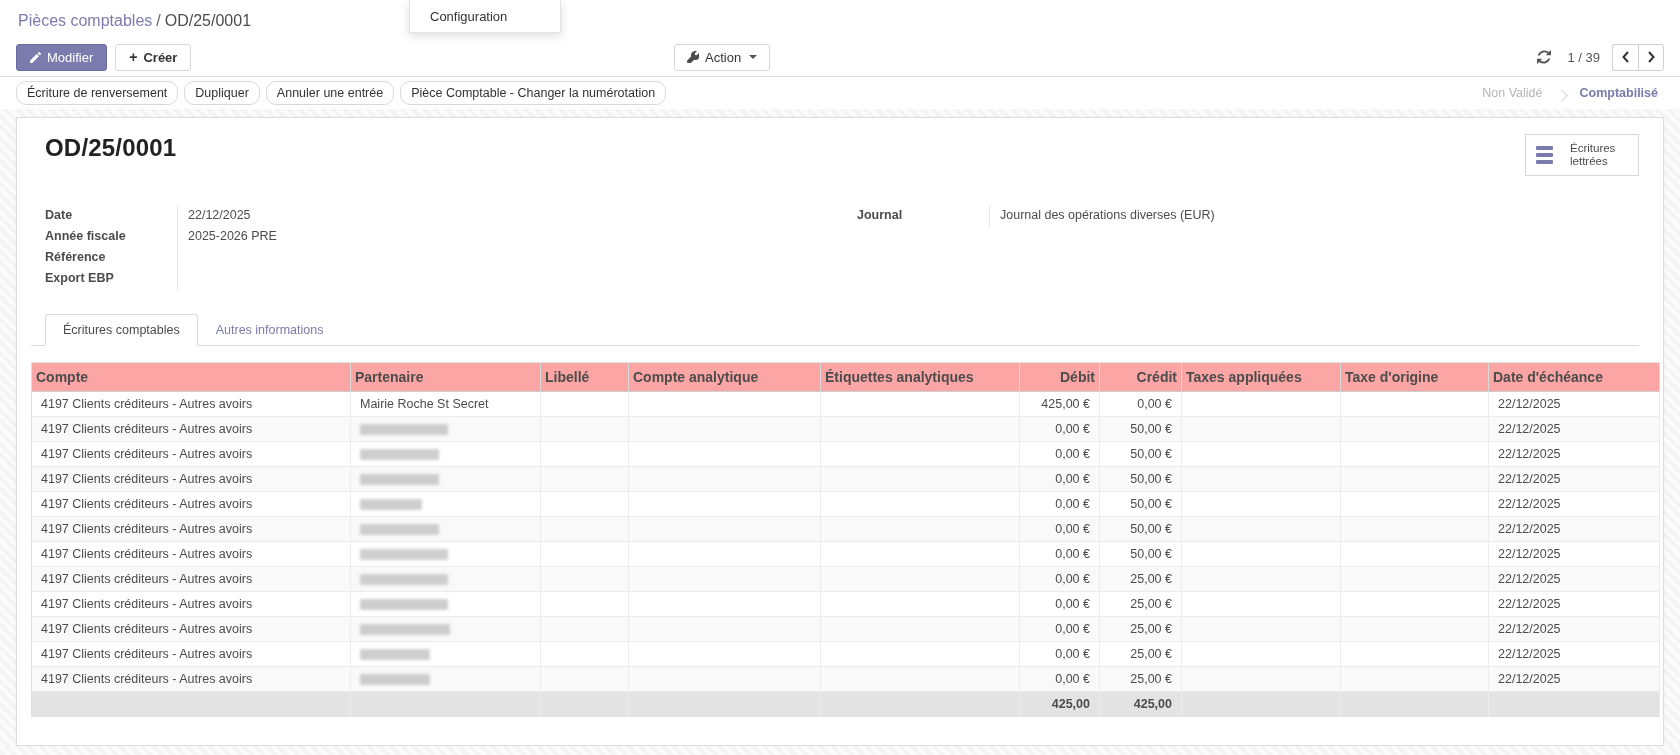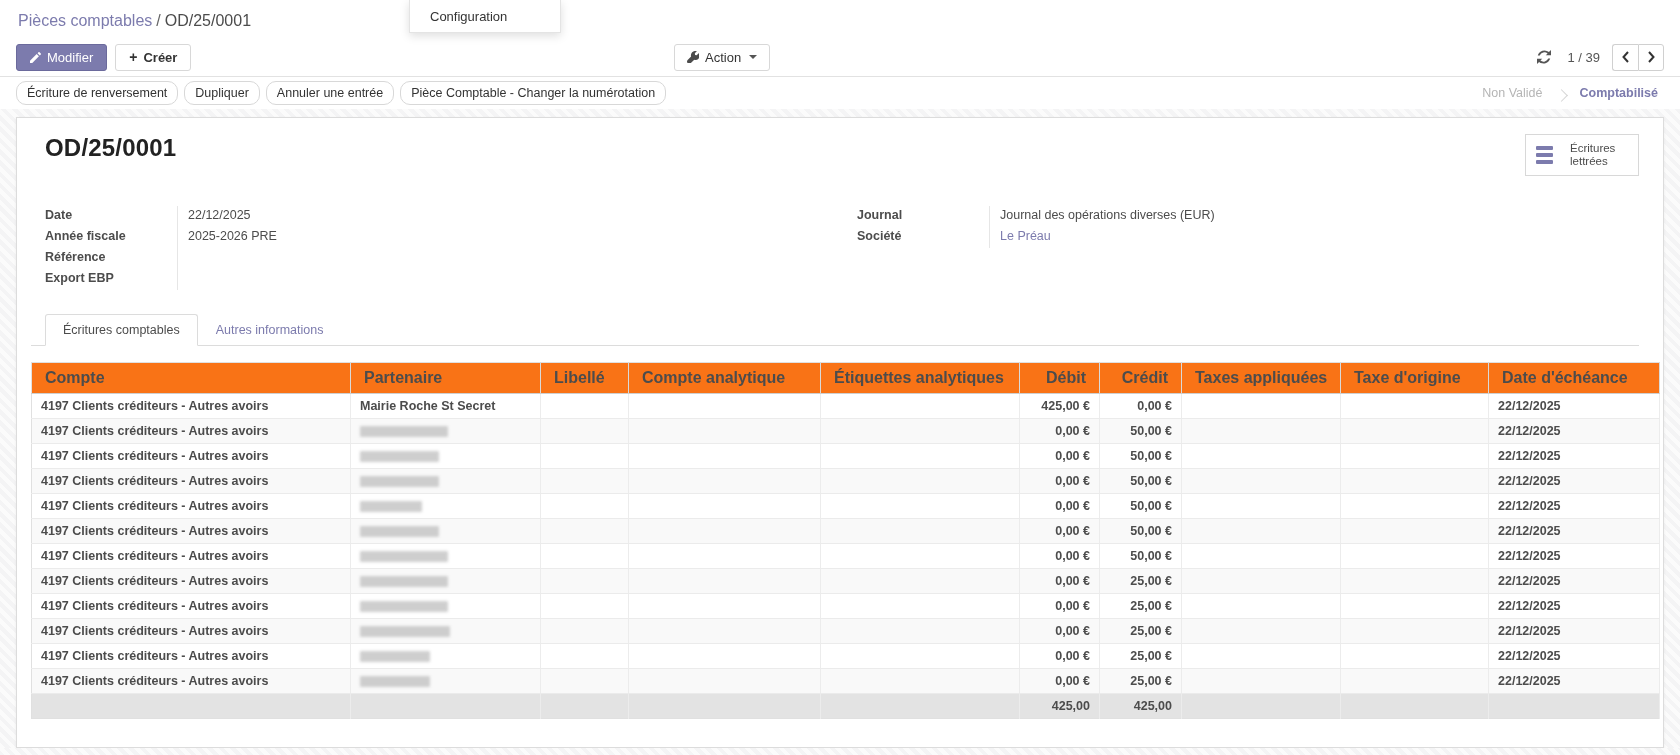--- a/index.html
+++ b/index.html
@@ -67,28 +67,28 @@
   .field-value { padding:2px 0 2px 10px; color:#4c4c4c; }
   .field-value.link { color:#7c7bad; cursor:pointer; }
 
   .tabs { display:flex; border-bottom:1px solid #dcdcdc; margin-top:24px; padding-left:14px; }
   .tab { font-size:12.5px; padding:8px 17px; color:#7c7bad; cursor:pointer;
     border:1px solid transparent; margin-bottom:-1px; border-radius:3px 3px 0 0; }
   .tab.active { color:#4c4c4c; background:#fff; border-color:#dcdcdc #dcdcdc #fff #dcdcdc; }
 
   table.lines { width:100%; border-collapse:collapse; table-layout:fixed; margin-top:16px;
     border:1px solid #e0e0e0; }
-  .lines th { background:#f97316; font-size:16px; font-weight:bold; color:#4c4c4c;
-    text-align:left; padding:6px 13px; border-right:1px solid #d9d9d9; border-bottom:1px solid #cfcfcf;
+  .lines th { background:#fca5a5; font-size:14px; font-weight:bold; color:#4c4c4c;
+    text-align:left; padding:6px 4px; border-right:1px solid #d9d9d9; border-bottom:1px solid #cfcfcf;
     white-space:nowrap; overflow:hidden; cursor:pointer; }
   .lines th.num, .lines td.num { text-align:right; }
   .lines td { font-size:12.5px; color:#4c4c4c; padding:5px 9px; height:16px;
     border-right:1px solid #ececec; border-bottom:1px solid #ebebeb;
     white-space:nowrap; overflow:hidden; }
-  .lines tbody tr { background:#fff; cursor:pointer;font-weight:bold; }
+  .lines tbody tr { background:#fff; cursor:pointer; }
   .lines tbody tr:nth-child(even) { background:#f9f9f9; }
   .lines tfoot td { background:#e3e3e3; font-weight:bold; border-top:1px solid #cbcbcb;
     border-bottom:none; }
   .blur-bar { height:11px; margin-top:1px; background:#c3c3c3; border-radius:1px;
     filter:blur(1.6px); opacity:.8; }
 
   .bottom-gap { height:25px; background:repeating-linear-gradient(45deg,#fbfbfb 0 4px,#f4f4f5 4px 8px); }
 
   svg { display:block; }
 </style>
@@ -194,24 +194,20 @@
           <div class="field-row">
             <div class="field-label">Export EBP</div>
             <div class="field-value"></div>
           </div>
         </div>
       <div id="fields-right">
           <div class="field-row">
             <div class="field-label">Journal</div>
             <div class="field-value">Journal des opérations diverses (EUR)</div>
           </div>
-          <div class="field-row">
-            <div class="field-label">Société</div>
-            <div class="field-value link">Le Préau</div>
-          </div>
         </div>
     </div>
 
     <div class="tabs" id="tabs">
         <div class="tab active">Écritures comptables</div>
         <div class="tab">Autres informations</div>
       </div>
 
     <table class="lines">
       <colgroup id="cols">

